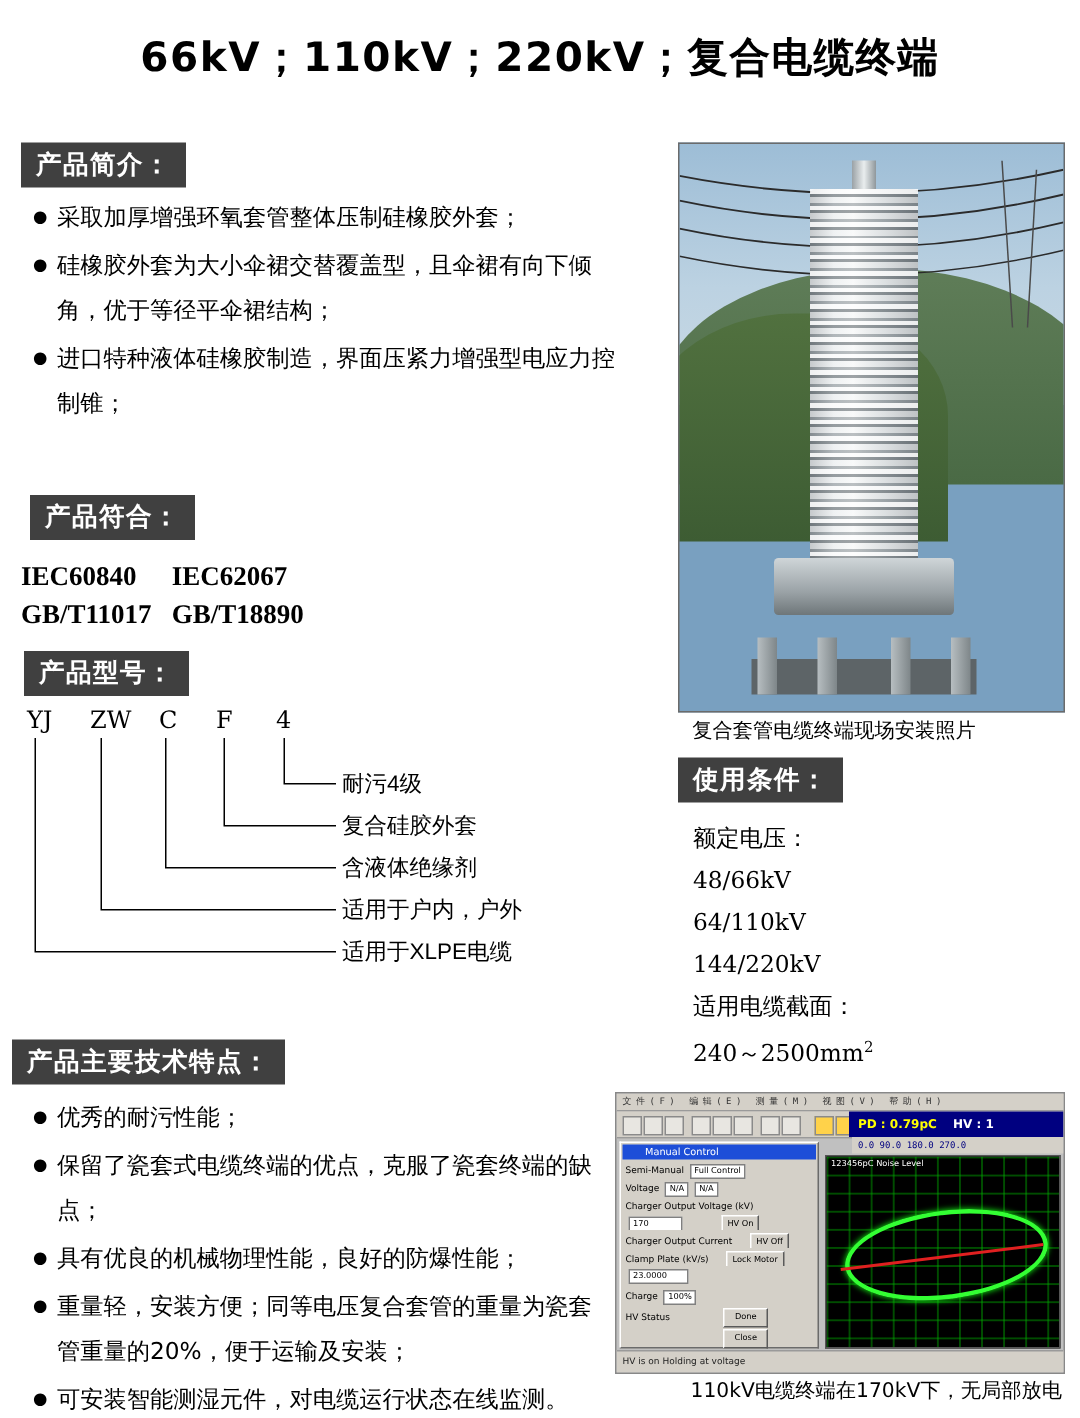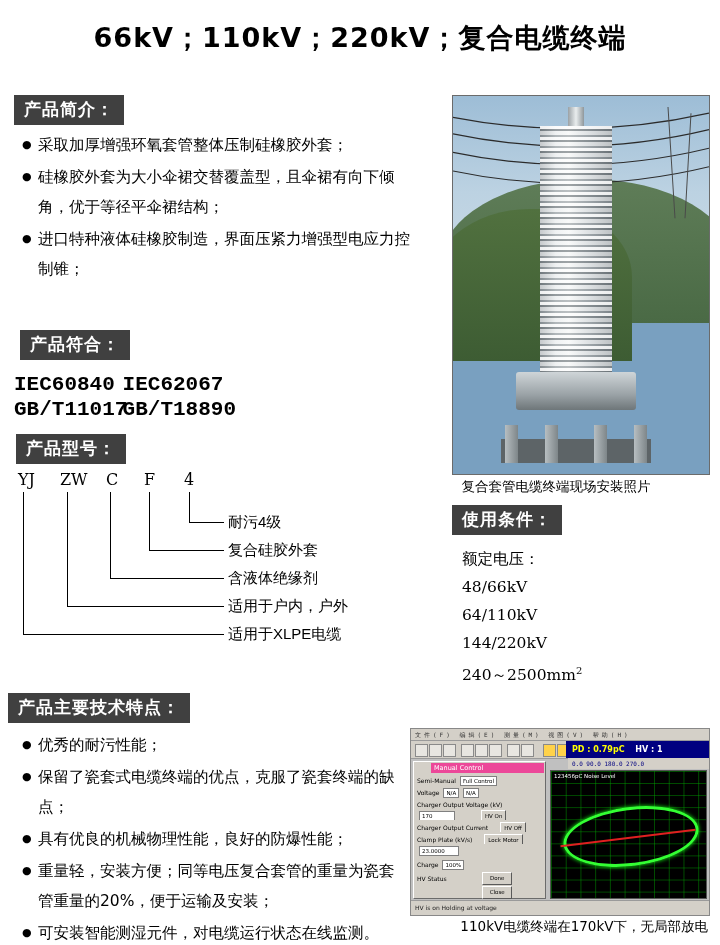--- a/index.html
+++ b/index.html
@@ -64,24 +64,24 @@
     top: 0;
     font-size: 11px;
   }
   .bullet-item .cont {
     display: block;
     padding-left: 0;
   }
   
   .std-block {
     position: absolute;
-    font-size: 21px;
+    font-size: 18px;
     font-weight: bold;
     line-height: 25px;
-    font-family: Liberation Mono, monospace;
+    font-family: Liberation Serif, serif;
   }
   .std-row span {
     display: inline-block;
   }
   
   .model-area {
     position: absolute;
   }
   .model-letter {
     position: absolute;
@@ -214,24 +214,23 @@
     background: #d4d0c8; font-size: 6px; color: #000080; line-height: 11px;
     padding-left: 4px;
   }
   .dialog {
     position: absolute; left: 2px; top: 32px; width: 44%; bottom: 16px;
     background: #d4d0c8; border: 1px solid #ffffff;
     border-right-color: #6b6b6b; border-bottom-color: #6b6b6b;
   }
   .dlg-title {
     position: absolute; left: 1px; top: 1px; right: 1px; height: 10px;
-    background: #ec4899; color: #ffffff;
-    font-size: 6.5px; line-height: 10px; padding-left: 3px;
-    font-family: "DejaVu Sans", "Liberation Sans", sans-serif;
-    margin-left: 16px;
+    background: #1d4ed8; color: #ffffff;
+    font-size: 6.5px; line-height: 10px; padding-left: 15px;
+    font-family: "DejaVu Sans", "Liberation Sans", sans-serif;
   }
   .dlg-row {
     position: absolute; left: 3px; right: 3px; height: 10px;
     font-size: 6px; color: #000; line-height: 10px;
     font-family: "DejaVu Sans", "Liberation Sans", sans-serif;
     white-space: nowrap; overflow: hidden;
   }
   .dlg-field {
     display: inline-block; background: #ffffff; border: 1px solid #808080;
     height: 8px; line-height: 8px; padding: 0 2px; margin-left: 2px;
@@ -372,20 +371,21 @@
   </div>
   <div class="photo-cap" style="left:428px; top:478px; width:256px;">复合套管电缆终端现场安装照片</div>
 
   <div class="sec-head" style="left:452px; top:505px;">使用条件：</div>
 
   <div class="usage-text" style="left:462px; top:545px; width:250px;">
     <div class="cn">额定电压：</div>
     <div>48/66kV</div>
     <div>64/110kV</div>
     <div>144/220kV</div>
+    <div class="cn">适用电缆截面：</div>
     <div><span>240～2500mm</span><sup>2</sup></div>
   </div>
 
   <div class="sec-head" style="left:8px; top:693px;">产品主要技术特点：</div>
 
   <div class="bullet-list" style="left:22px; top:730px; width:380px;">
     <span class="bullet-item">
       <span class="cont">优秀的耐污性能；</span>
     </span>
     <span class="bullet-item">

